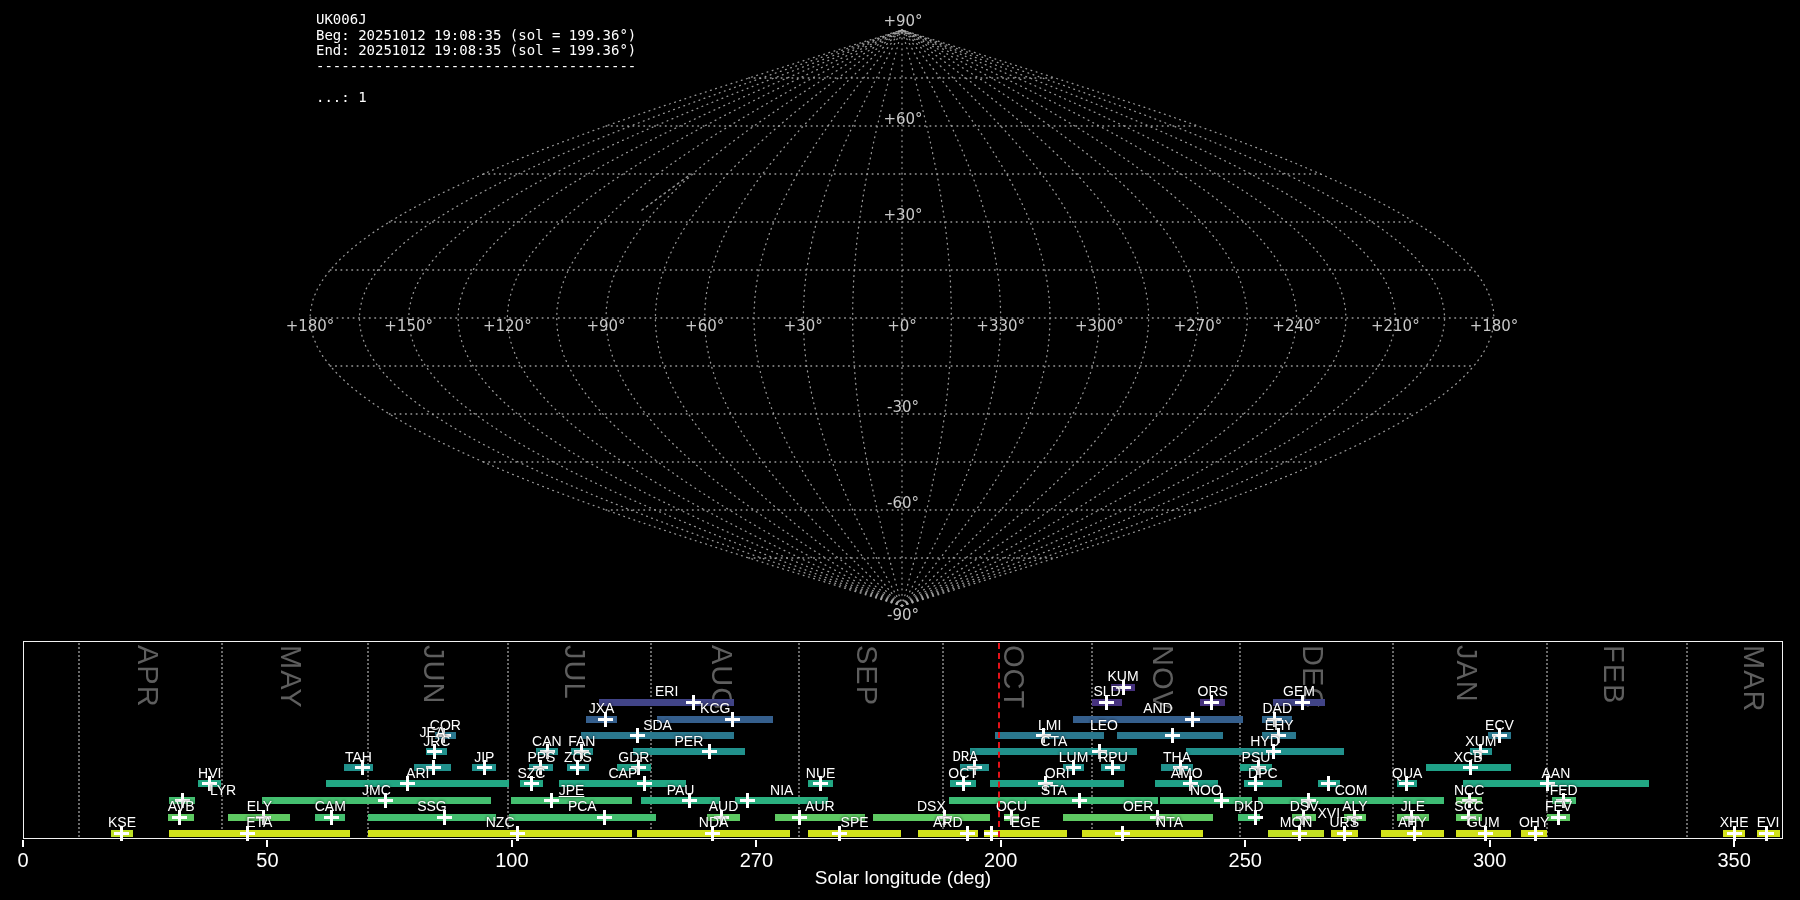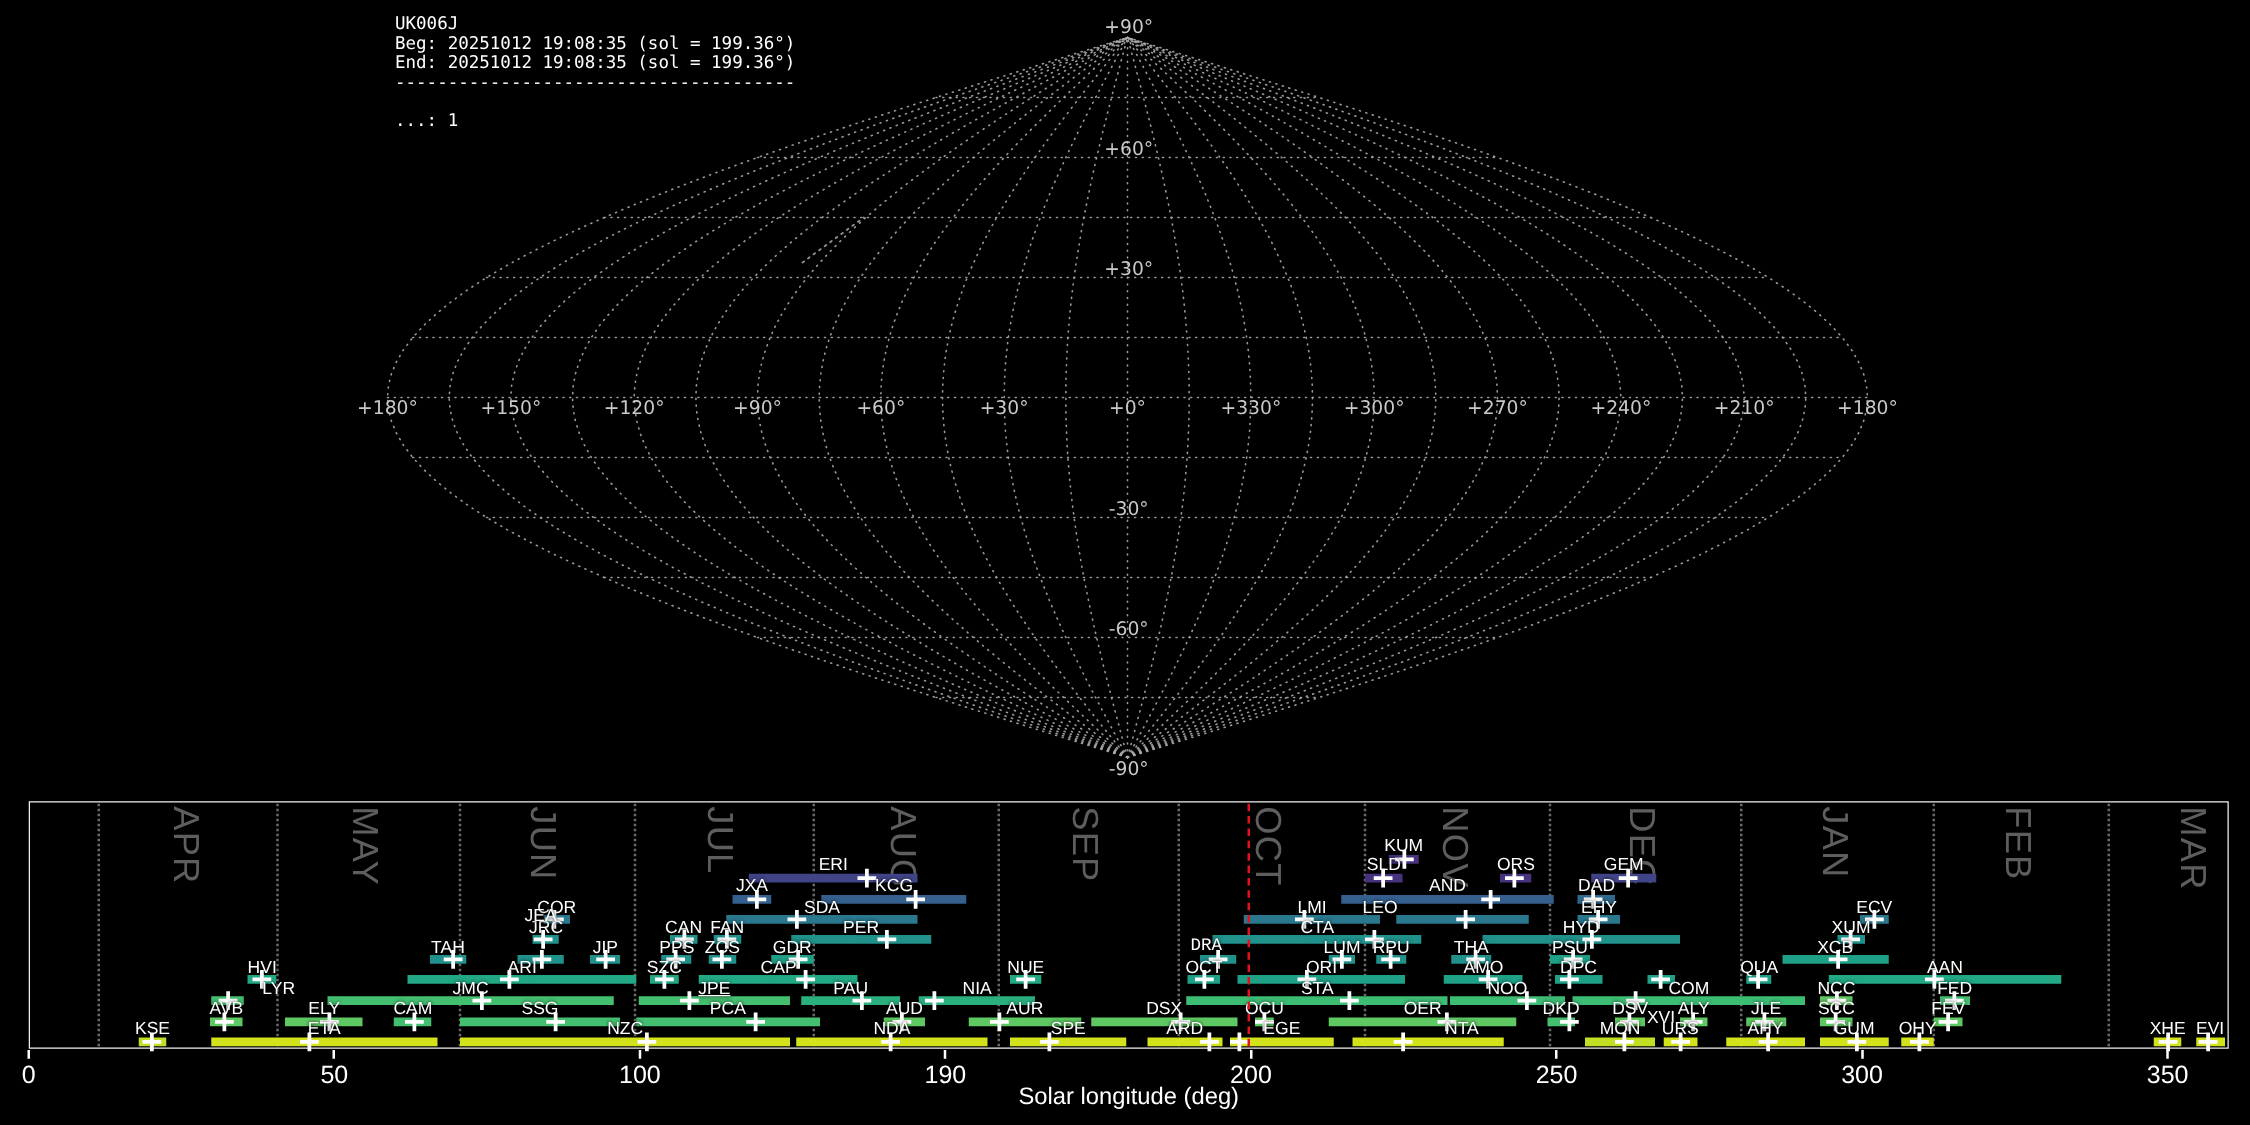--- a/index.html
+++ b/index.html
@@ -121,21 +121,21 @@
       <div class="mlabel" style="left: 1629.8px; top: 645px;">FEB</div>
       <div class="mline" style="left: 1686.2px; top: 643px; height: 194px;"></div>
       <div class="mlabel" style="left: 1770.11px; top: 645px;">MAR</div>
       <div class="tick" style="left: 22px; top: 840px;"></div>
       <div class="ticklabel" style="left: 23px; top: 849px;">0</div>
       <div class="tick" style="left: 266.444px; top: 840px;"></div>
       <div class="ticklabel" style="left: 267.444px; top: 849px;">50</div>
       <div class="tick" style="left: 510.889px; top: 840px;"></div>
       <div class="ticklabel" style="left: 511.889px; top: 849px;">100</div>
       <div class="tick" style="left: 755.333px; top: 840px;"></div>
-      <div class="ticklabel" style="left: 756.333px; top: 849px;">190</div>
+      <div class="ticklabel" style="left: 756.333px; top: 849px;">270</div>
       <div class="tick" style="left: 999.778px; top: 840px;"></div>
       <div class="ticklabel" style="left: 1000.78px; top: 849px;">200</div>
       <div class="tick" style="left: 1244.22px; top: 840px;"></div>
       <div class="ticklabel" style="left: 1245.22px; top: 849px;">250</div>
       <div class="tick" style="left: 1488.67px; top: 840px;"></div>
       <div class="ticklabel" style="left: 1489.67px; top: 849px;">300</div>
       <div class="tick" style="left: 1733.11px; top: 840px;"></div>
       <div class="ticklabel" style="left: 1734.11px; top: 849px;">350</div>
       <div class="bar" style="left: 1111.27px; top: 683.5px; width: 23.4667px; background: rgb(70, 50, 126);"></div>
       <div class="slabel" style="left: 1123px; top: 668px;">KUM</div>

